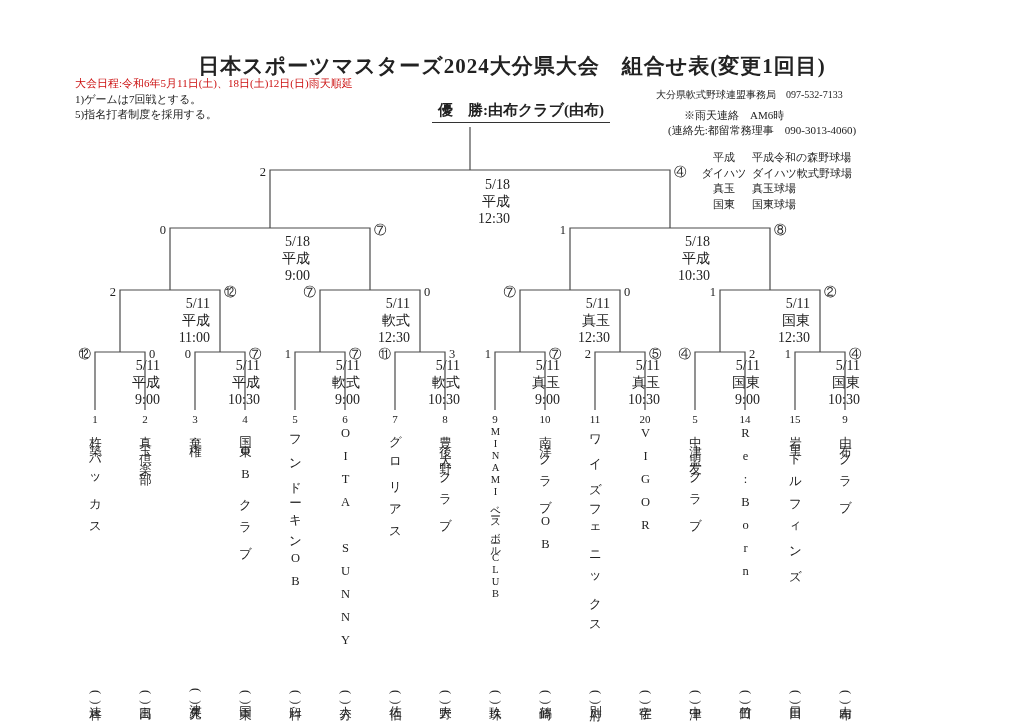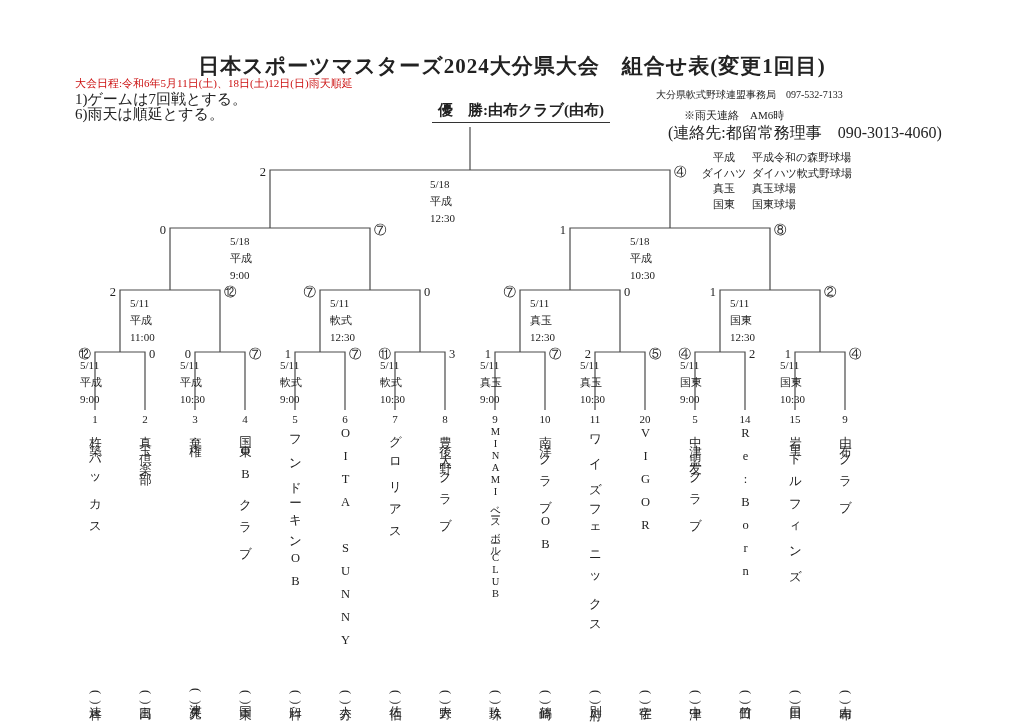--- a/index.html
+++ b/index.html
@@ -2,52 +2,52 @@
 <html lang="ja"><head>
 <meta charset="utf-8">
 <style>
   html,body{margin:0;padding:0;background:#fff;}
   body{width:1024px;height:724px;position:relative;overflow:hidden;
        font-family:"Liberation Serif","DejaVu Serif",serif;color:#222;}
   .abs{position:absolute;}
   
   .title{left:0;top:28px;width:1024px;text-align:center;font-size:21px;font-weight:bold;letter-spacing:1px;margin-top:24px;}
   .schedule{left:75px;top:76px;font-size:11px;color:#cc1111;}
-  .rules{left:75px;top:92px;font-size:15px;line-height:15px;}
+  .rules{left:75px;top:92px;font-size:11px;line-height:15px;}
   .office{left:656px;top:88px;font-size:10px;}
   .rain-note{left:684px;top:108px;font-size:11px;}
-  .rain-contact{left:668px;top:123px;font-size:16px;}
+  .rain-contact{left:668px;top:123px;font-size:11px;}
   .champ-wrap{left:330px;top:101px;width:280px;text-align:right;}
   .champ{display:inline-block;font-size:15px;font-weight:bold;border-bottom:1.5px solid #333;padding:0 6px 2px 6px;}
   
   .legend{left:700px;top:150px;font-size:11px;line-height:15.5px;}
   .legend .row{white-space:nowrap;}
   .vshort{display:inline-block;width:48px;text-align:center;margin-right:4px;}
   
   svg.bracket{left:0;top:0;pointer-events:none;}
-  .minfo{width:80px;text-align:left;font-size:11px;line-height:17px;}
+  .minfo{width:80px;text-align:right;font-size:14px;line-height:17px;}
   .score{width:26px;font-size:12.5px;height:15px;line-height:15px;}
   .scoreL{text-align:right;}
   .scoreR{text-align:left;}
   
   .team{position:absolute;top:412px;width:44px;height:294px;display:flex;flex-direction:column;align-items:center;}
   .tno{font-size:11px;height:14px;line-height:14px;}
   .tbody{flex:1;width:100%;display:flex;flex-direction:column;align-items:center;justify-content:space-between;}
   .tname{writing-mode:vertical-rl;text-orientation:upright;font-size:12.5px;letter-spacing:9px;}
   .tarea{writing-mode:vertical-rl;text-orientation:mixed;font-size:12.5px;letter-spacing:2px;}
   .team.long .tname{font-size:10.5px;letter-spacing:1px;}
 </style>
 </head>
 <body>
 
 <div class="abs title">日本スポーツマスターズ2024大分県大会　組合せ表(変更1回目)</div>
 <div class="abs schedule">大会日程:令和6年5月11日(土)、18日(土)12日(日)雨天順延</div>
 <div class="abs rules">
   <div>1)ゲームは7回戦とする。</div>
-  <div>6)雨天は順延とする。</div>
+  <div>5)指名打者制度を採用する。</div>
 </div>
 <div class="abs office">大分県軟式野球連盟事務局　097-532-7133</div>
 <div class="abs rain-note">※雨天連絡　AM6時</div>
 <div class="abs rain-contact">(連絡先:都留常務理事　090-3013-4060)</div>
 <div class="abs champ-wrap">
   <span class="champ">優　勝:由布クラブ(由布)</span>
 </div>
 
 <div class="abs legend">
   <div class="row"><span class="vshort">平成</span><span>平成令和の森野球場</span></div>

